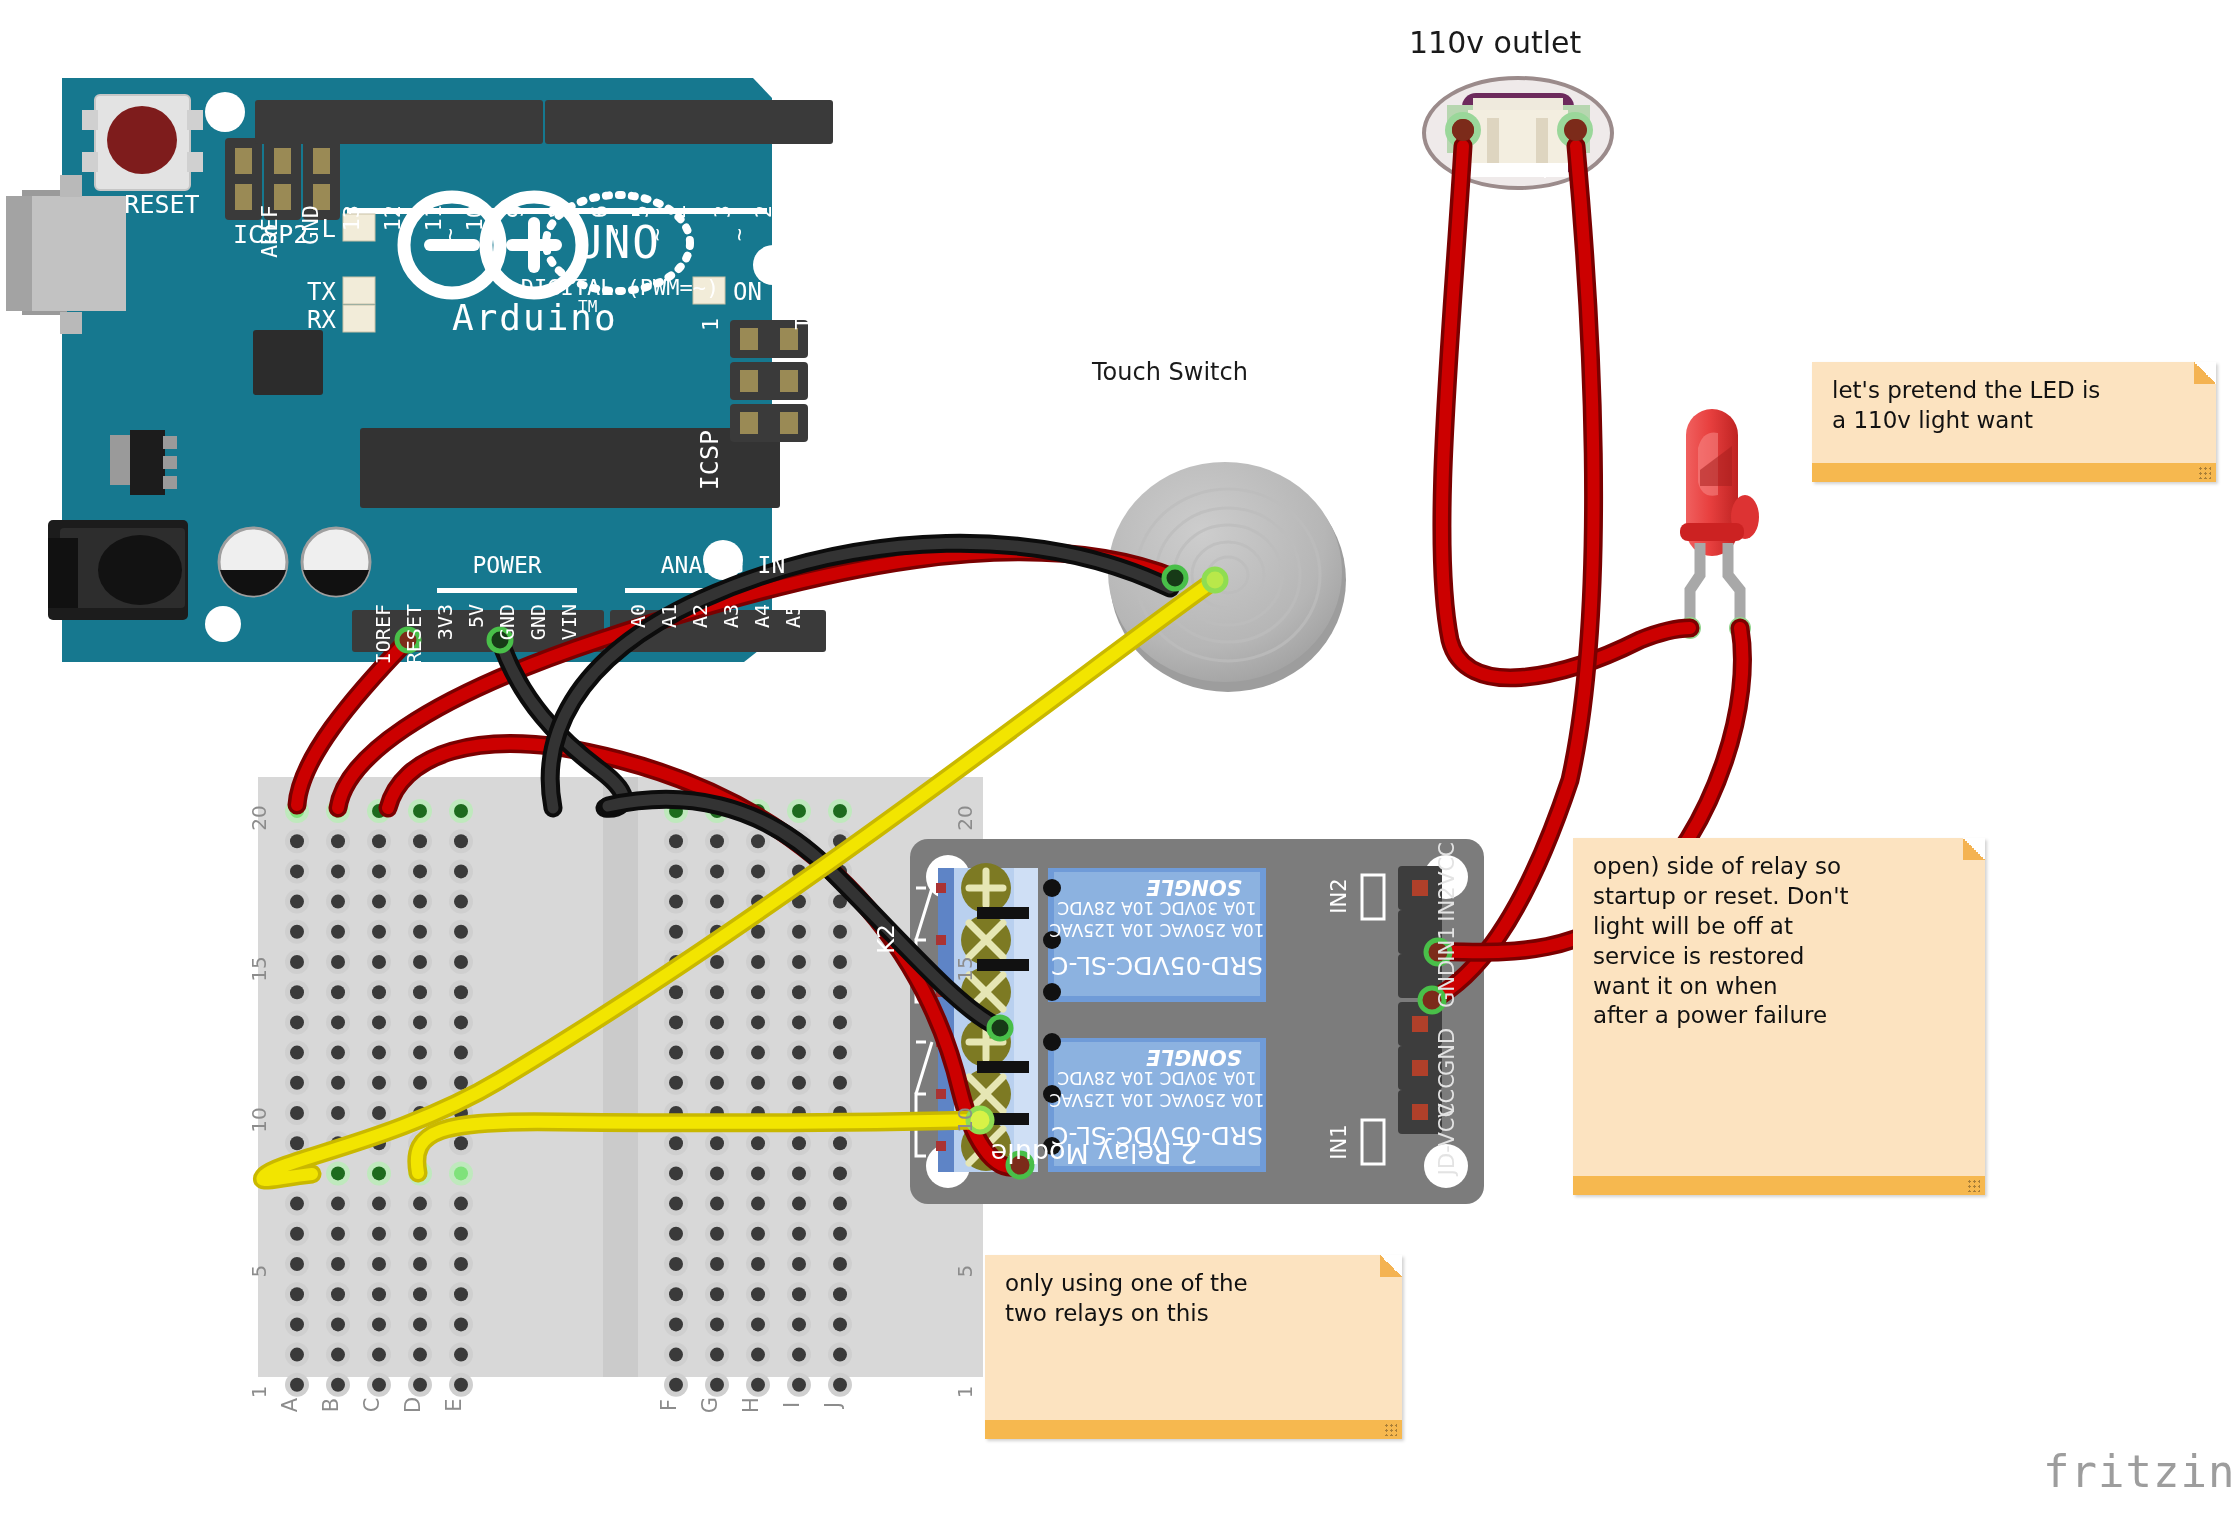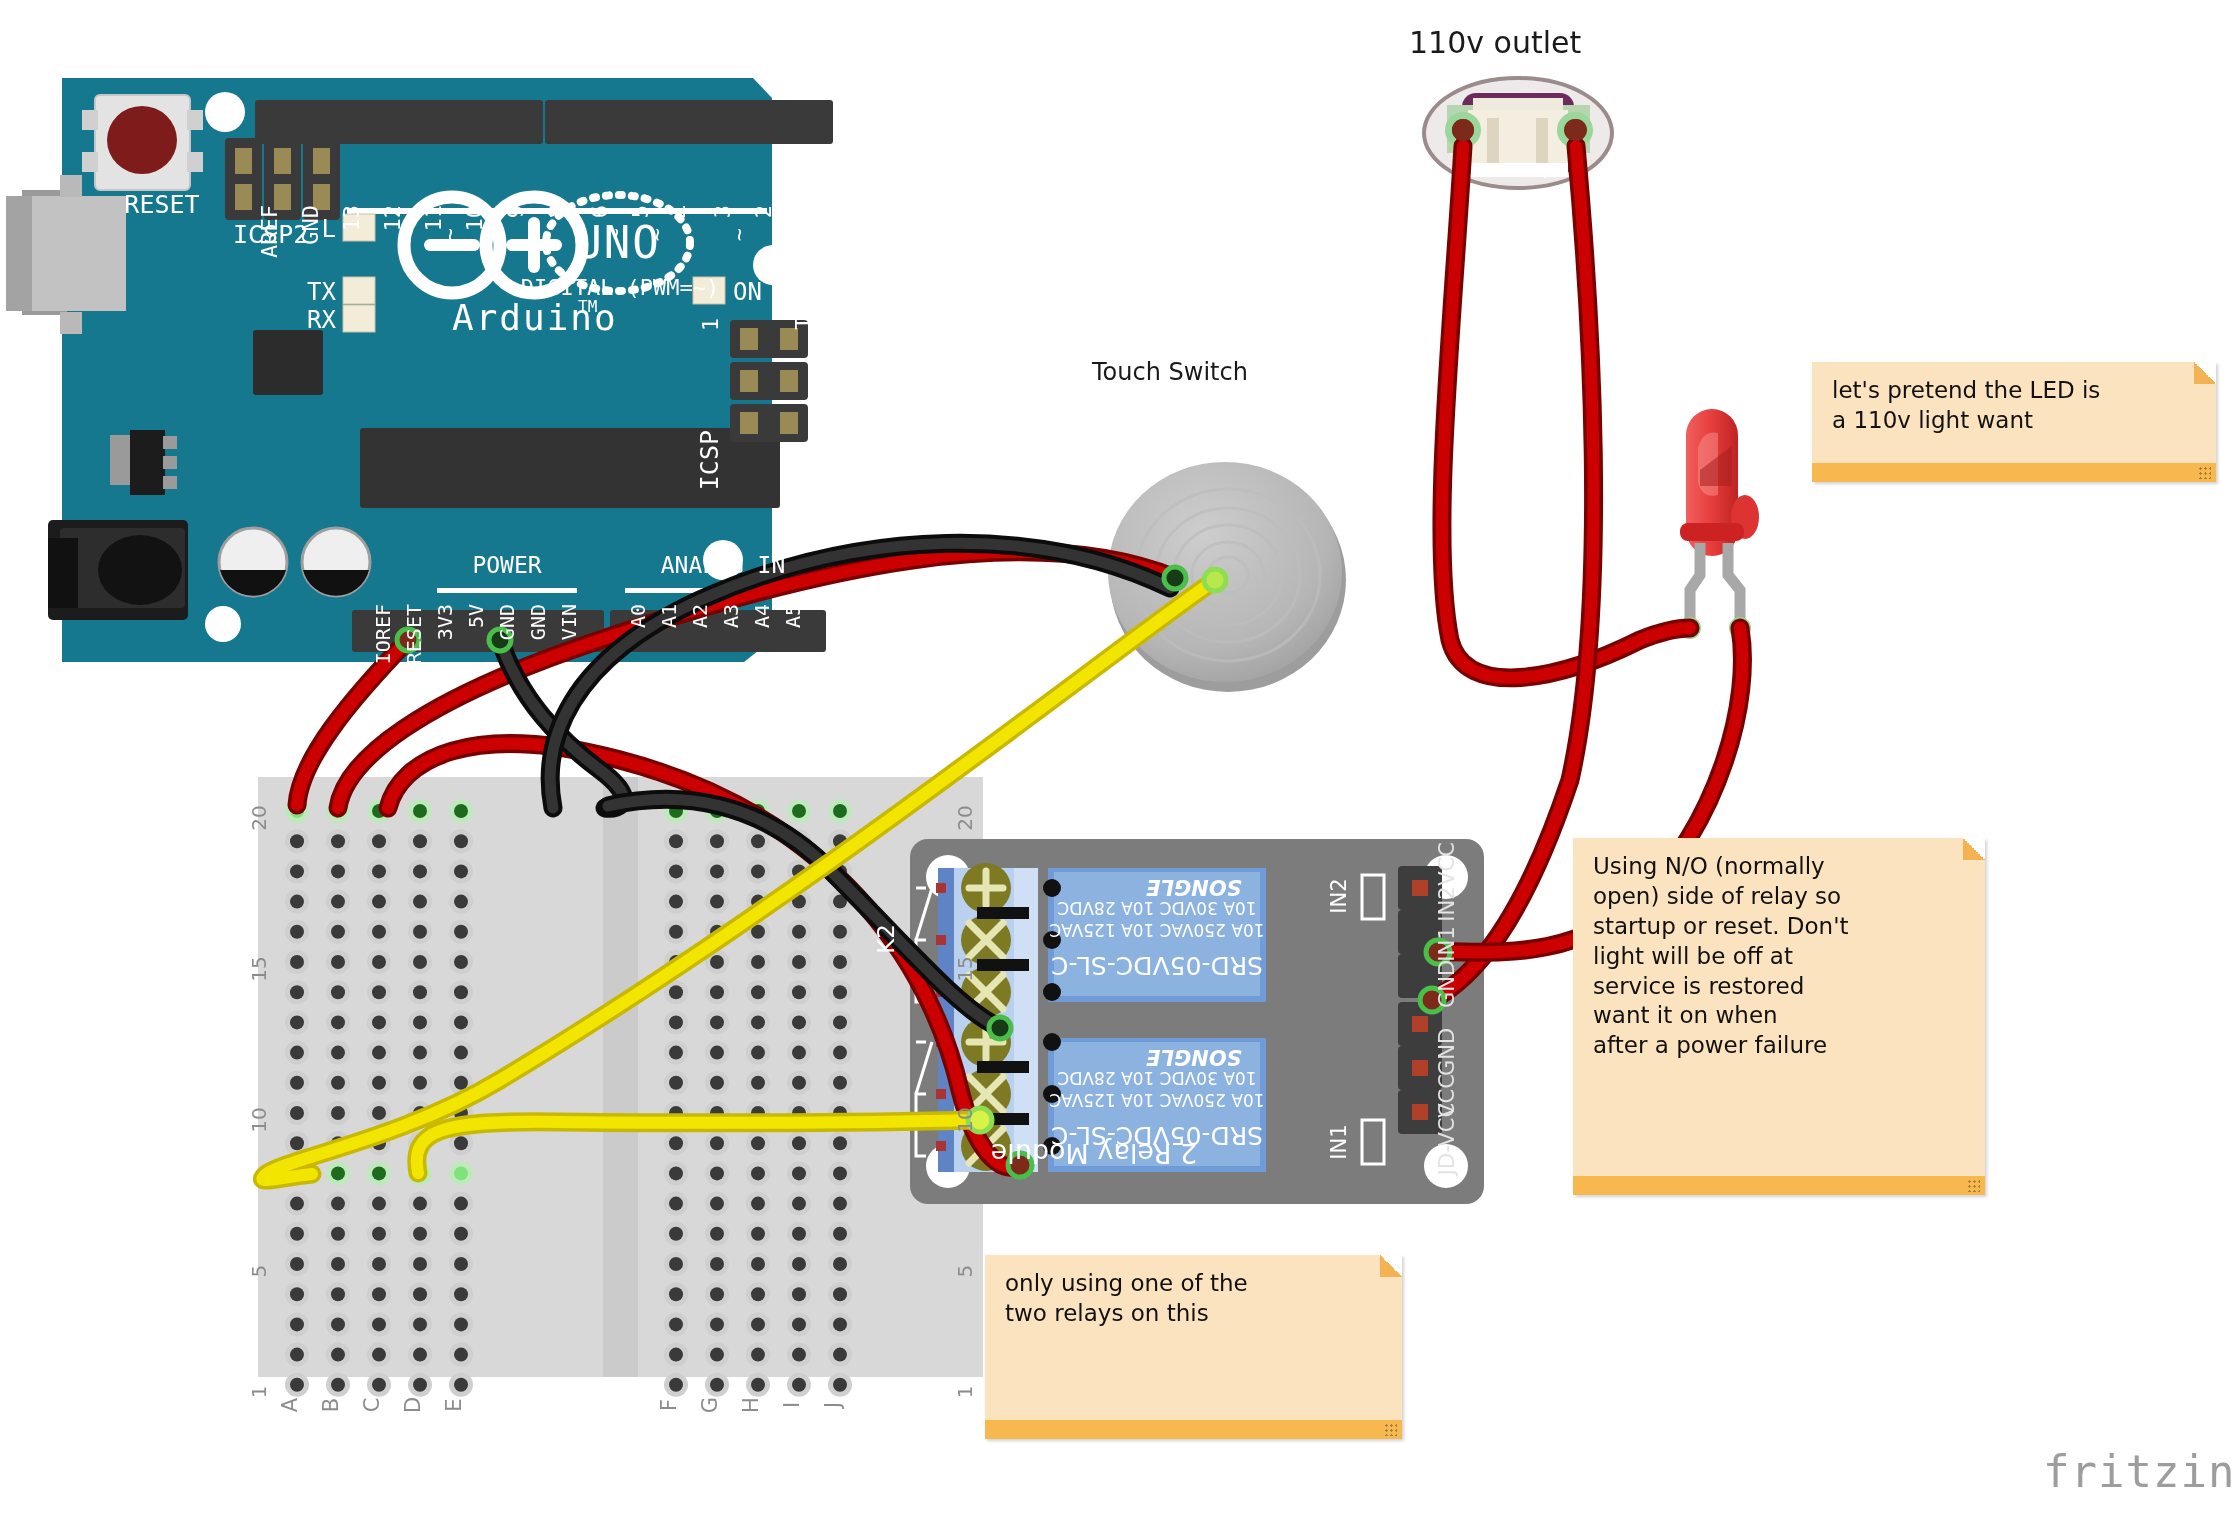--- a/index.html
+++ b/index.html
@@ -1270,21 +1270,20 @@
       <div>a 110v light want</div>
     </div>
     <div class="bar">
       <div class="grip"></div>
     </div>
   </div>
 
   <div class="note" id="note-relay">
     <div class="fold"></div>
     <div class="body">
-      <div>Using N/O (normally</div>
       <div>open) side of relay so</div>
       <div>startup or reset.   Don't</div>
       <div>light will be off at</div>
       <div>service is restored</div>
       <div>want it on when</div>
       <div>after a power failure</div>
     </div>
     <div class="bar">
       <div class="grip"></div>
     </div>

